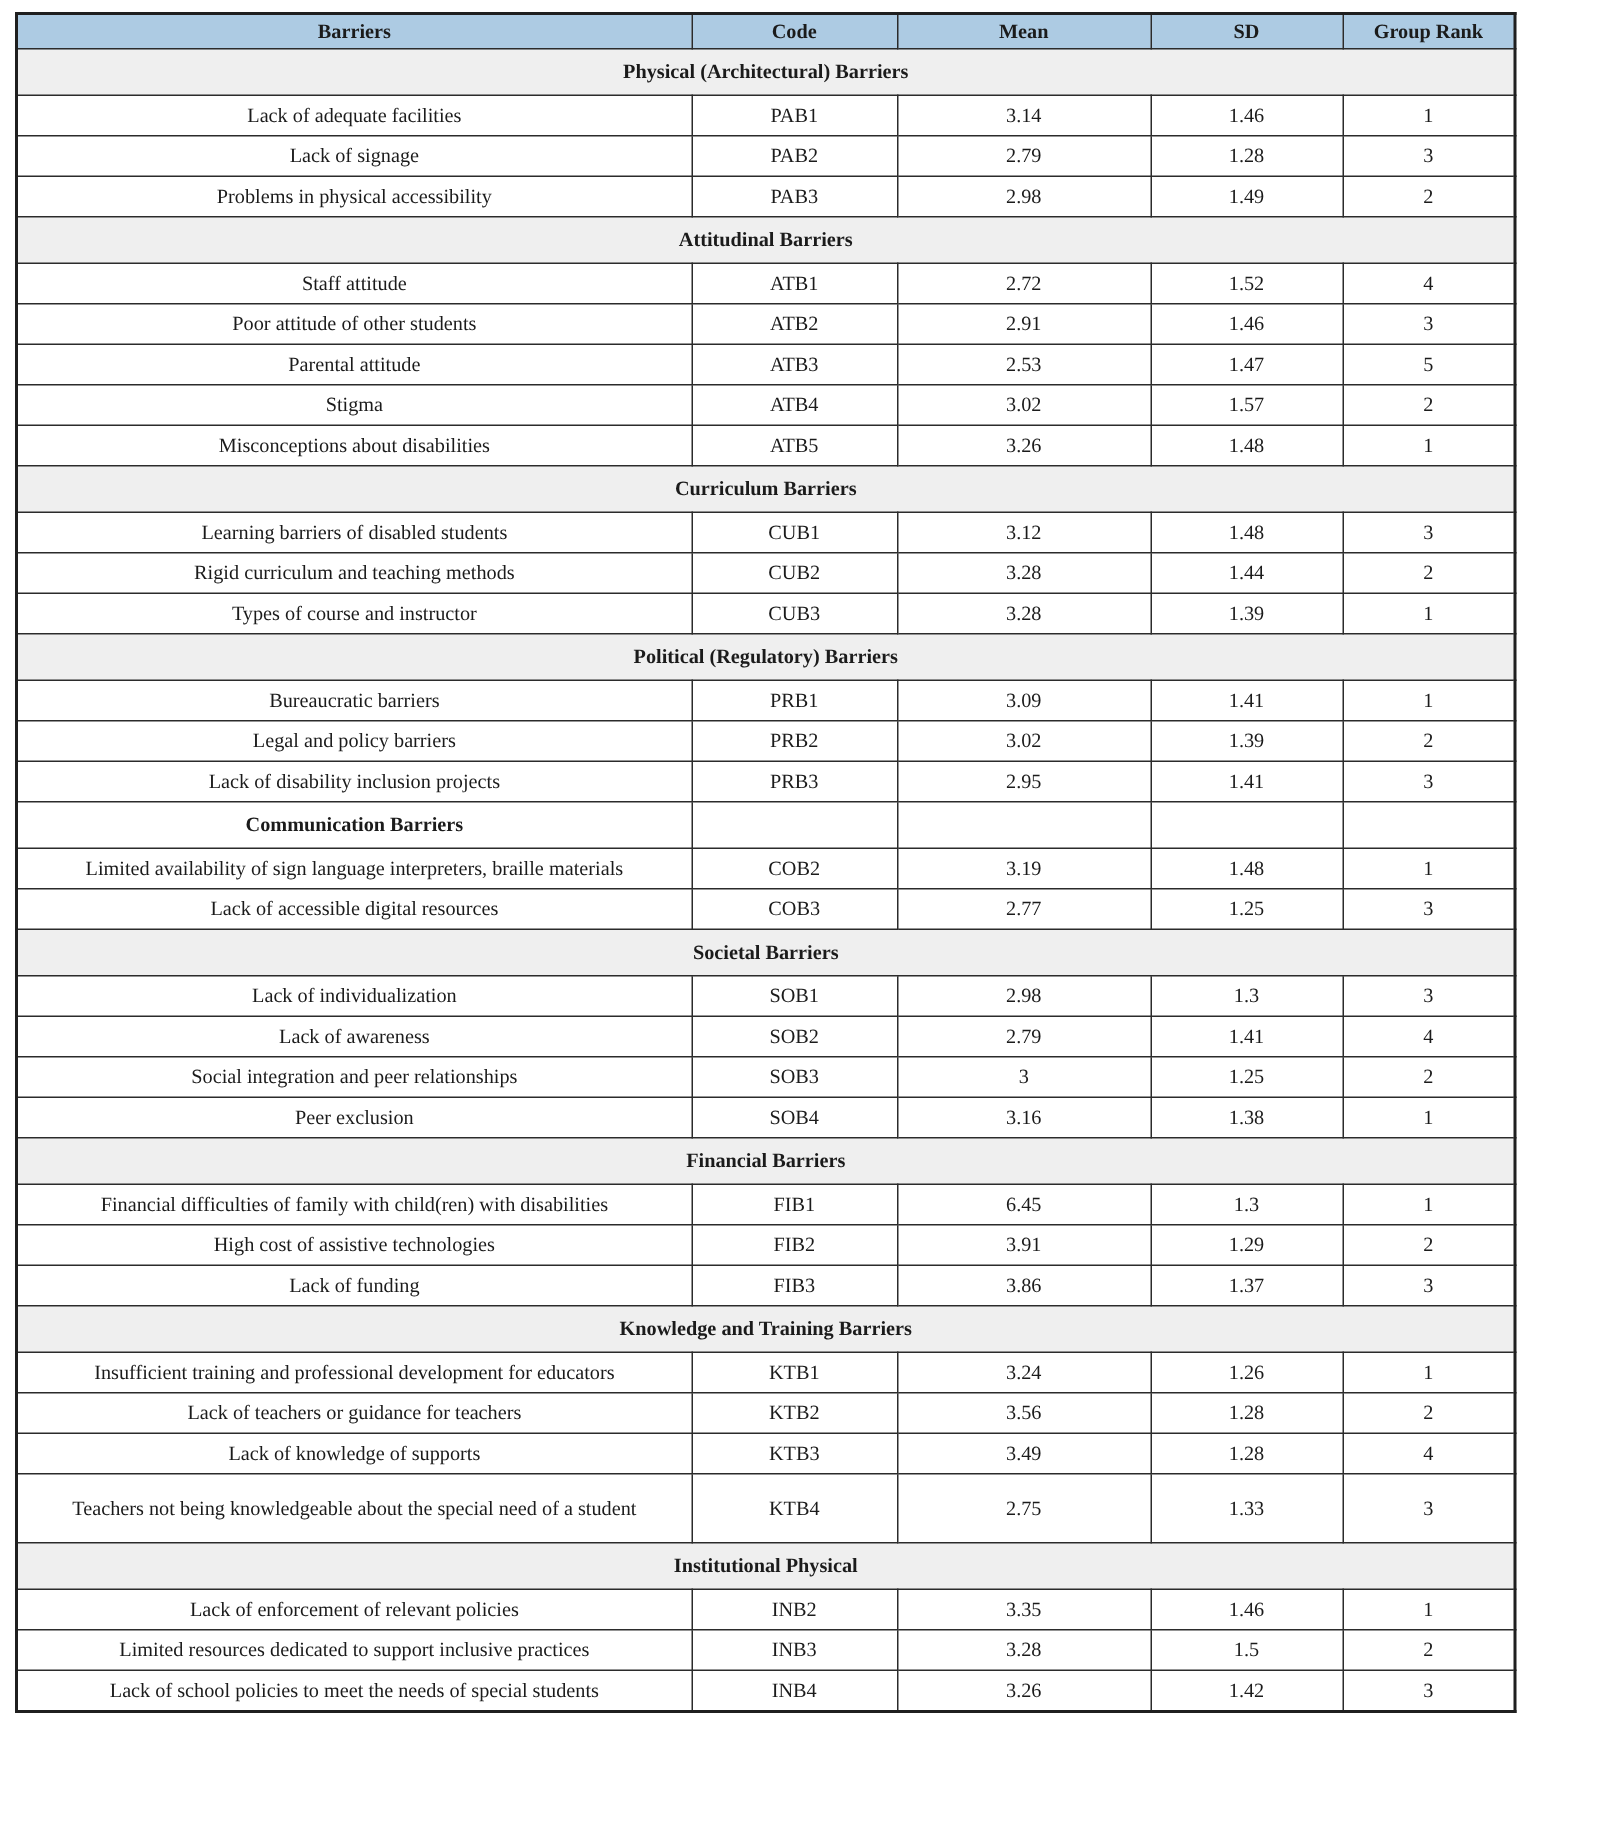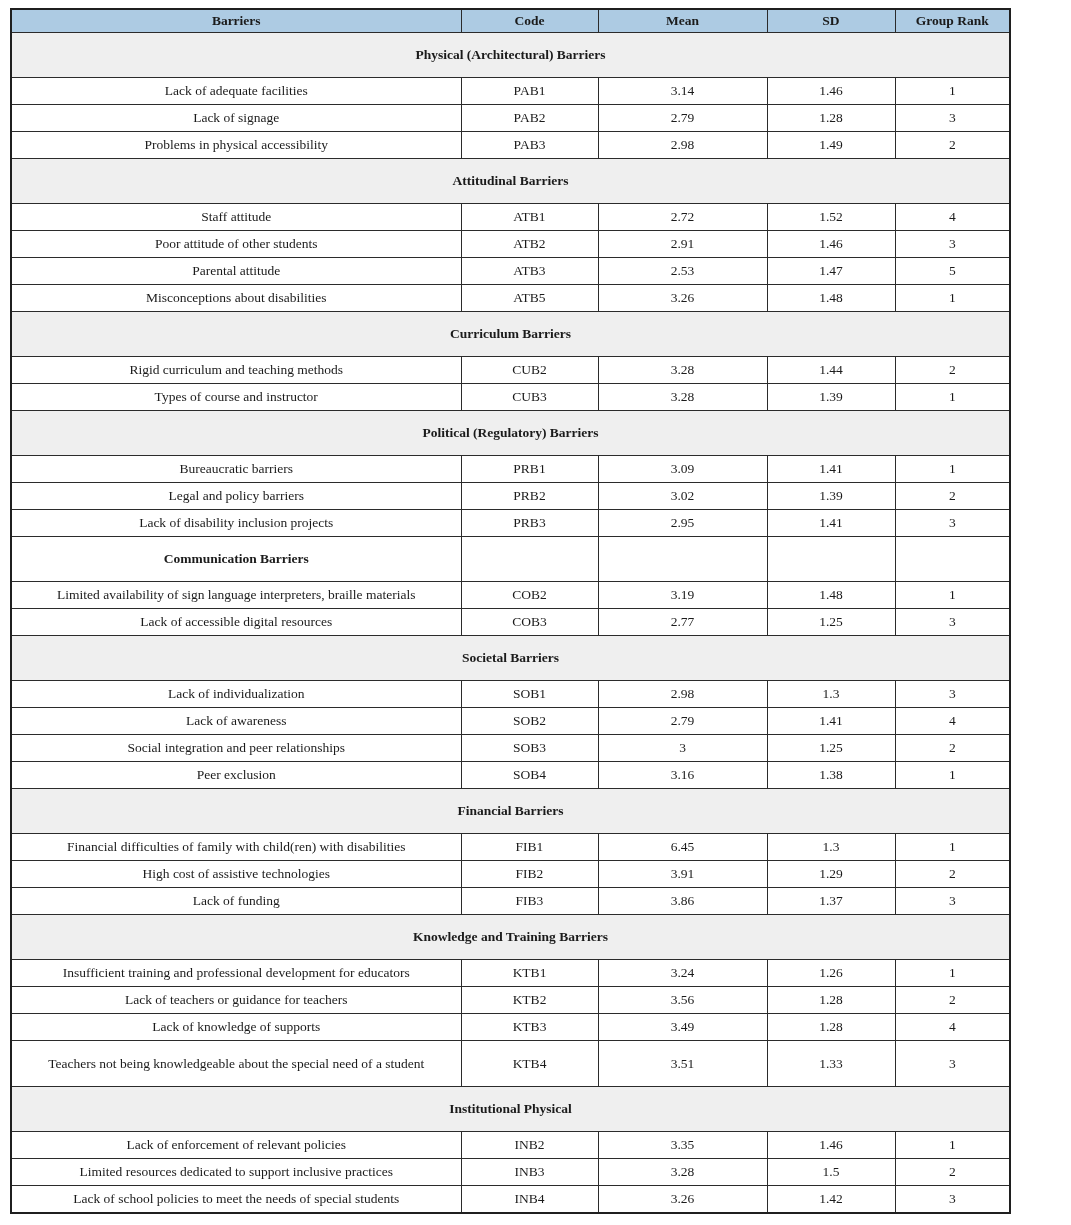--- a/index.html
+++ b/index.html
@@ -41,21 +41,21 @@
   }
   thead th {
     background: var(--header-bg, #adcbe3);
     font-weight: bold;
   }
   tr.data-row {
     height: 27px;
     background: #ffffff;
   }
   tr.section-row {
-    height: 45px;
+    height: 31px;
   }
   td.section-banner {
     background: var(--section-bg, #efefef);
     font-weight: bold;
   }
   td.inline-section-cell {
     font-weight: bold;
   }
   tr.tall-row {
     height: 46px;
@@ -133,28 +133,42 @@
           <td>3</td>
         </tr>
         <tr class="data-row">
           <td>Parental attitude</td>
           <td>ATB3</td>
           <td>2.53</td>
           <td>1.47</td>
           <td>5</td>
         </tr>
         <tr class="data-row">
+          <td>Stigma</td>
+          <td>ATB4</td>
+          <td>3.02</td>
+          <td>1.57</td>
+          <td>2</td>
+        </tr>
+        <tr class="data-row">
           <td>Misconceptions about disabilities</td>
           <td>ATB5</td>
           <td>3.26</td>
           <td>1.48</td>
           <td>1</td>
         </tr>
         <tr class="section-row">
           <td class="section-banner" colspan="5">Curriculum Barriers</td>
+        </tr>
+        <tr class="data-row">
+          <td>Learning barriers of disabled students</td>
+          <td>CUB1</td>
+          <td>3.12</td>
+          <td>1.48</td>
+          <td>3</td>
         </tr>
         <tr class="data-row">
           <td>Rigid curriculum and teaching methods</td>
           <td>CUB2</td>
           <td>3.28</td>
           <td>1.44</td>
           <td>2</td>
         </tr>
         <tr class="data-row">
           <td>Types of course and instructor</td>
@@ -285,21 +299,21 @@
           <td>KTB3</td>
           <td>3.49</td>
           <td>1.28</td>
           <td>4</td>
         </tr>
         <tr class="data-row tall-row">
           <td>
             <div class="justify-wrap">Teachers not being knowledgeable about the special need of a student</div>
           </td>
           <td>KTB4</td>
-          <td>3.51</td>
+          <td>2.75</td>
           <td>1.33</td>
           <td>3</td>
         </tr>
         <tr class="section-row">
           <td class="section-banner" colspan="5">Institutional Physical</td>
         </tr>
         <tr class="data-row">
           <td>Lack of enforcement of relevant policies</td>
           <td>INB2</td>
           <td>3.35</td>

